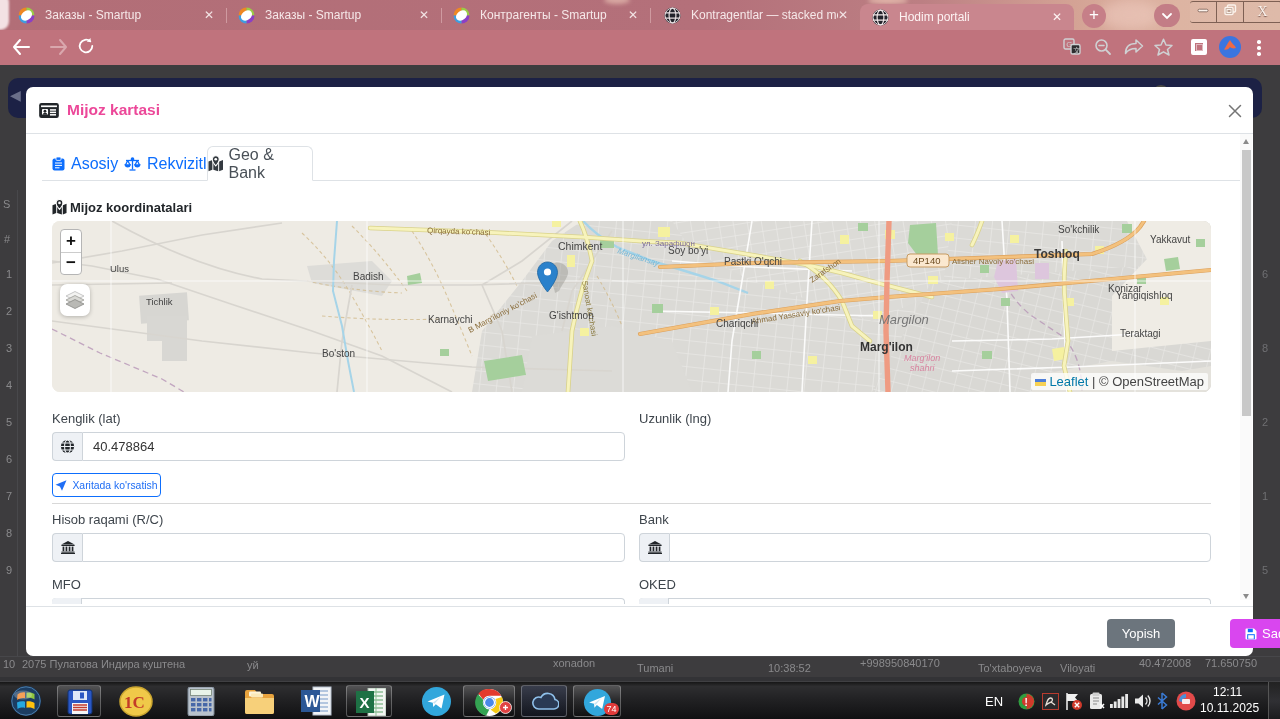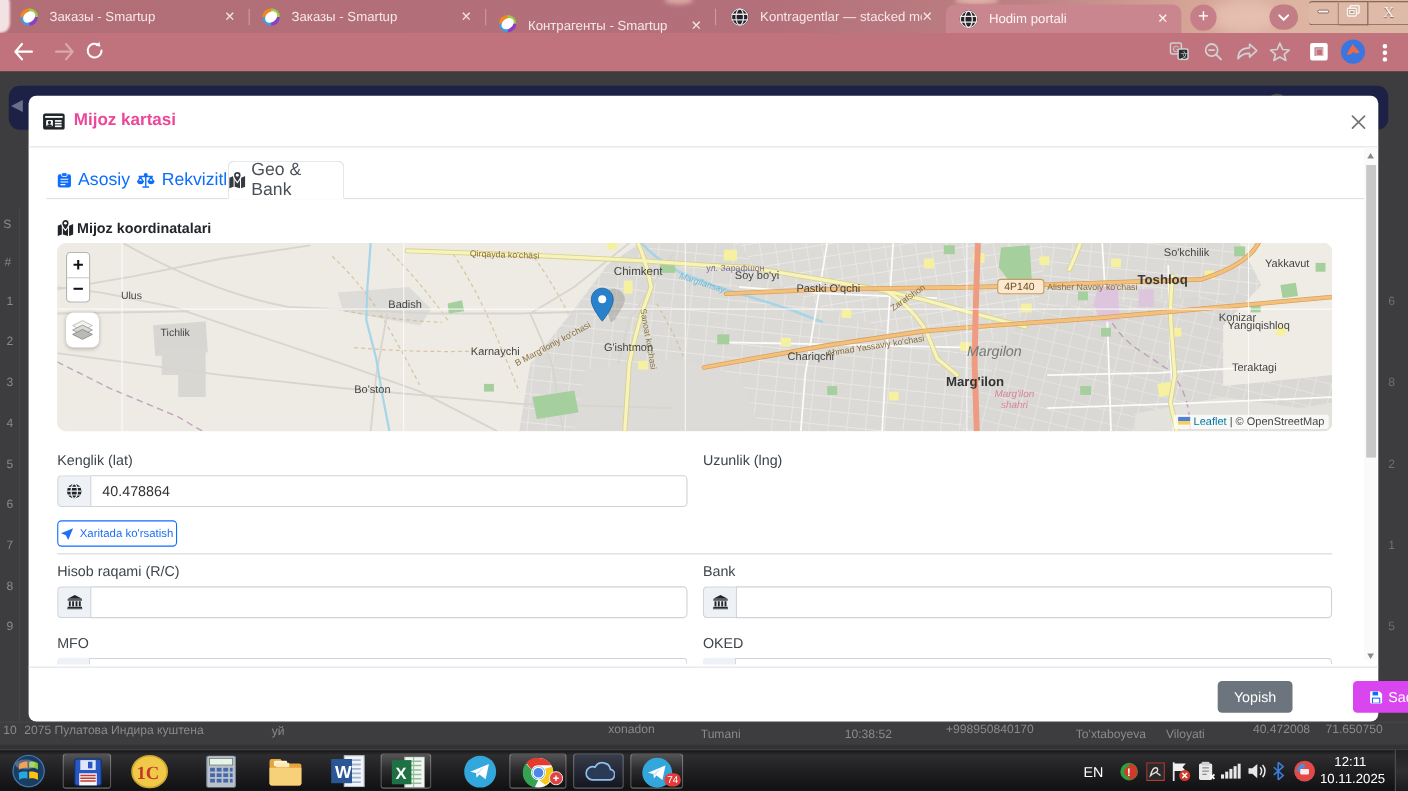--- a/index.html
+++ b/index.html
@@ -101,21 +101,21 @@
         <path d="M8 8 L0.5 8 A7.5 7.5 0 0 1 8 0.5 Z" fill="#ee8822"></path>
         <path d="M8 8 L8 0.5 A7.5 7.5 0 0 1 15.5 8 Z" fill="#9acd45"></path>
         <path d="M8 8 L15.5 8 A7.5 7.5 0 0 1 8 15.5 Z" fill="#8b3fc6"></path>
         <path d="M8 8 L8 15.5 A7.5 7.5 0 0 1 0.5 8 Z" fill="#3e9de0"></path>
         <ellipse cx="8" cy="8" rx="5.7" ry="4.3" fill="#fff" transform="rotate(-38 8 8)"></ellipse>
       </svg>
     <span class="ttl" style="margin-left:10px;">Заказы - Smartup</span>
     <span class="x" style="margin-right:12px;">✕</span>
   </div>
   <div class="tabsep" style="left:441px;"></div>
-  <div class="tab" style="left:443px; width:207px;align-items:flex-end;">
+  <div class="tab" style="left:443px; width:207px;">
     <svg style="margin-left:10px;flex:none;" width="17" height="17" viewBox="0 0 16 16">
         <path d="M8 8 L0.5 8 A7.5 7.5 0 0 1 8 0.5 Z" fill="#ee8822"></path>
         <path d="M8 8 L8 0.5 A7.5 7.5 0 0 1 15.5 8 Z" fill="#9acd45"></path>
         <path d="M8 8 L15.5 8 A7.5 7.5 0 0 1 8 15.5 Z" fill="#8b3fc6"></path>
         <path d="M8 8 L8 15.5 A7.5 7.5 0 0 1 0.5 8 Z" fill="#3e9de0"></path>
         <ellipse cx="8" cy="8" rx="5.7" ry="4.3" fill="#fff" transform="rotate(-38 8 8)"></ellipse>
       </svg>
     <span class="ttl" style="margin-left:10px;">Контрагенты - Smartup</span>
     <span class="x" style="margin-right:12px;">✕</span>
   </div>
@@ -498,21 +498,21 @@
       </div>
       <div style="position:absolute; left:8px; top:63px; width:30px; height:32px; background:#fff; border-radius:7px; box-shadow:0 1px 4px rgba(0,0,0,0.25);">
         <svg width="20" height="18" viewBox="0 0 20 18" style="margin:7px 0 0 5px;">
             <g fill="none" stroke-linejoin="round">
               <polygon points="10,0.5 19,5 10,9.5 1,5" fill="#f3f3f1" stroke="#bbb" stroke-width="0.8"></polygon>
               <polygon points="10,4.5 19,9 10,13.5 1,9" fill="#d9d9d5" stroke="#9a9a96" stroke-width="0.8"></polygon>
               <polygon points="10,8.5 19,13 10,17.5 1,13" fill="#b9b9b5" stroke="#8a8a86" stroke-width="0.8"></polygon>
             </g>
           </svg>
       </div>
-      <div style="position:absolute; right:3px; bottom:2px; background:rgba(255,255,255,0.75); font-size:10px; color:#444; padding:1px 4px; border-radius:2px;">
+      <div style="position:absolute; right:3px; bottom:2px; background:rgba(255,255,255,0.75); font-size:13px; color:#444; padding:1px 4px; border-radius:2px;">
         <span style="display:inline-block;width:11px;height:7px;background:linear-gradient(180deg,#4f7fd9 50%,#f7d154 50%);"></span> <span style="color:#0078a8">Leaflet</span> | © OpenStreetMap
       </div>
     </div>
     <div class="flabel" style="left:26px; top:324px;">Kenglik (lat)</div>
     <div class="flabel" style="left:613px; top:324px;">Uzunlik (lng)</div>
     <div class="igroup" style="left:26px; top:345px; width:573px;">
       <div class="iaddon">
           <svg width="15" height="15" viewBox="0 0 15 15">
             <circle cx="7.5" cy="7.5" r="6.6" fill="#212529"></circle>
             <g stroke="#eef1f5" fill="none" stroke-width="1.1">

